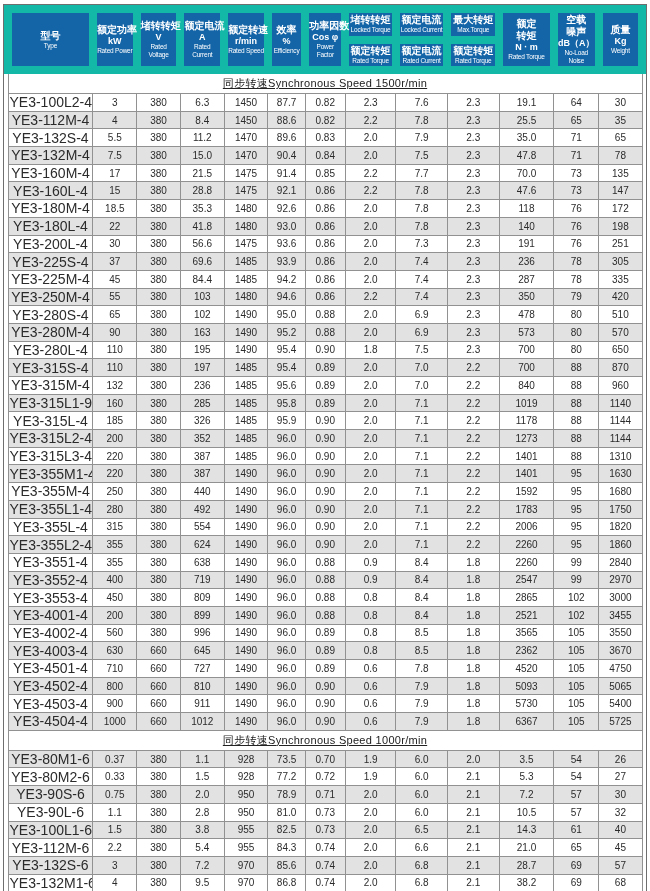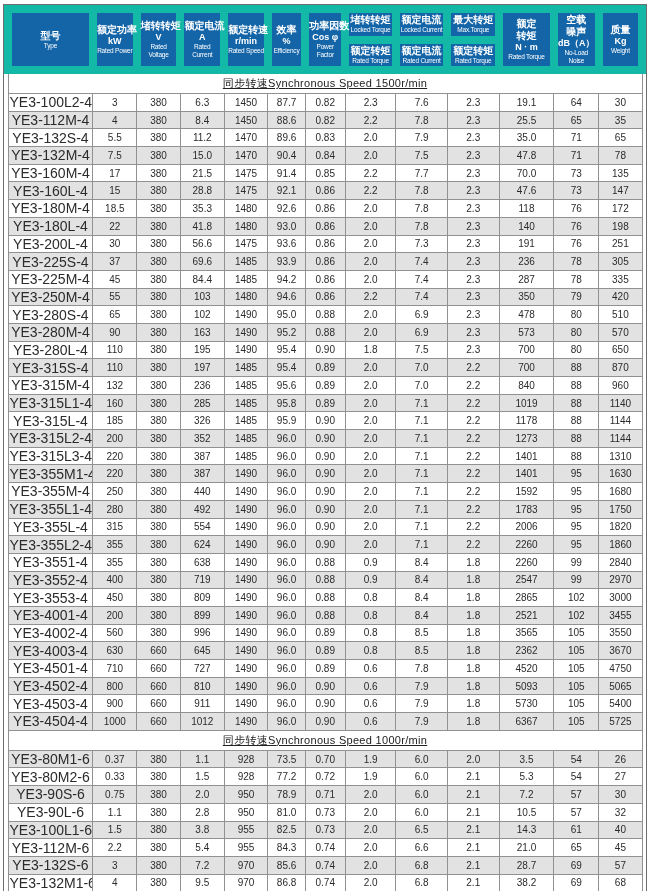--- a/index.html
+++ b/index.html
@@ -401,21 +401,21 @@
             <td>95.6</td>
             <td>0.89</td>
             <td>2.0</td>
             <td>7.0</td>
             <td>2.2</td>
             <td>840</td>
             <td>88</td>
             <td>960</td>
           </tr>
           <tr class="stripe">
-            <td class="model">YE3-315L1-4</td>
+            <td class="model">YE3-315L1-9</td>
             <td>160</td>
             <td>380</td>
             <td>285</td>
             <td>1485</td>
             <td>95.8</td>
             <td>0.89</td>
             <td>2.0</td>
             <td>7.1</td>
             <td>2.2</td>
             <td>1019</td>

